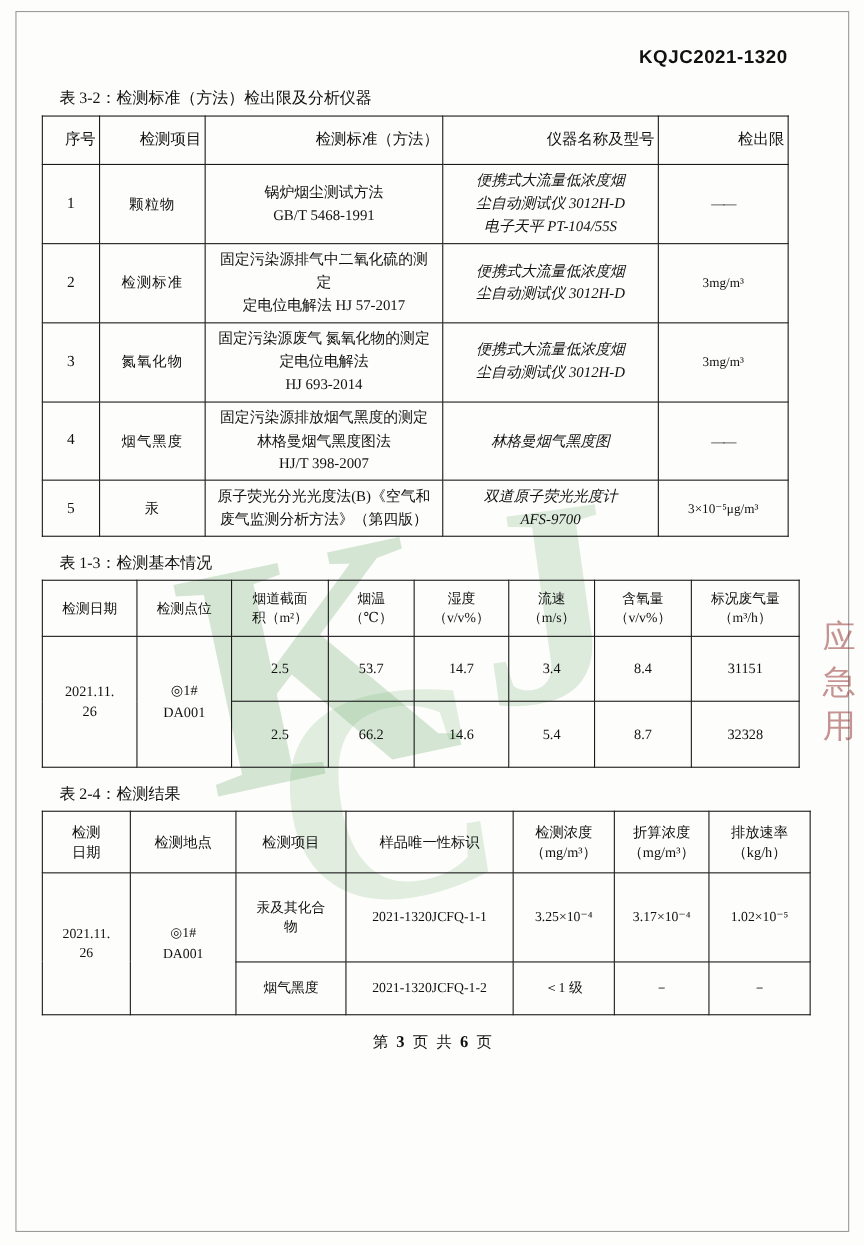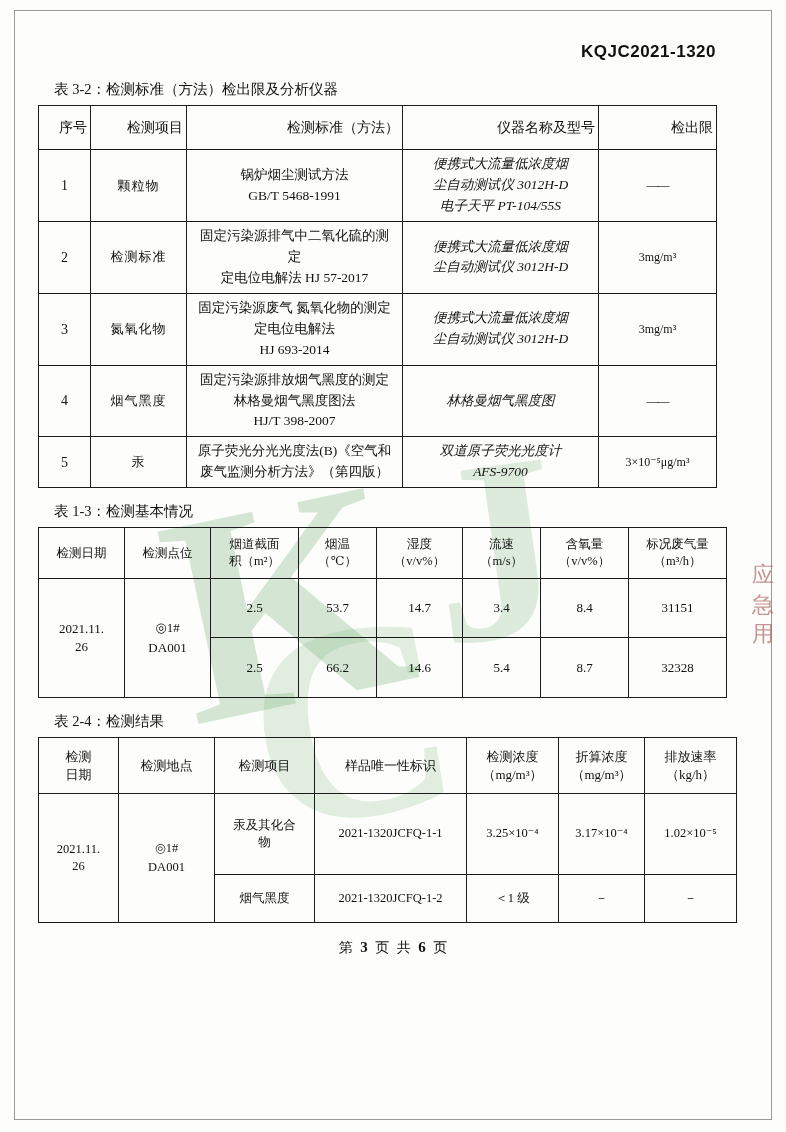--- a/index.html
+++ b/index.html
@@ -97,21 +97,21 @@
   }
   .wm1 { left: 170px; top: 430px; font-size: 300px; transform: rotate(-12deg); }
   .wm2 { left: 430px; top: 400px; font-size: 260px; transform: rotate(-8deg); color: rgba(130,185,130,0.26); }
   .wm3 { left: 250px; top: 560px; font-size: 280px; transform: rotate(-10deg); color: rgba(125,180,125,0.22); }
   .side-stamp {
     position: absolute;
     right: 2px;
     top: 560px;
     width: 42px;
     color: rgba(150, 60, 60, 0.55);
-    font-size: 22px;
+    font-size: 30px;
     line-height: 1.35;
     text-align: center;
     font-family: "Liberation Serif", "DejaVu Serif", serif;
     pointer-events: none;
   }
 </style>
 </head>
 <body>
 
 <div class="page">

